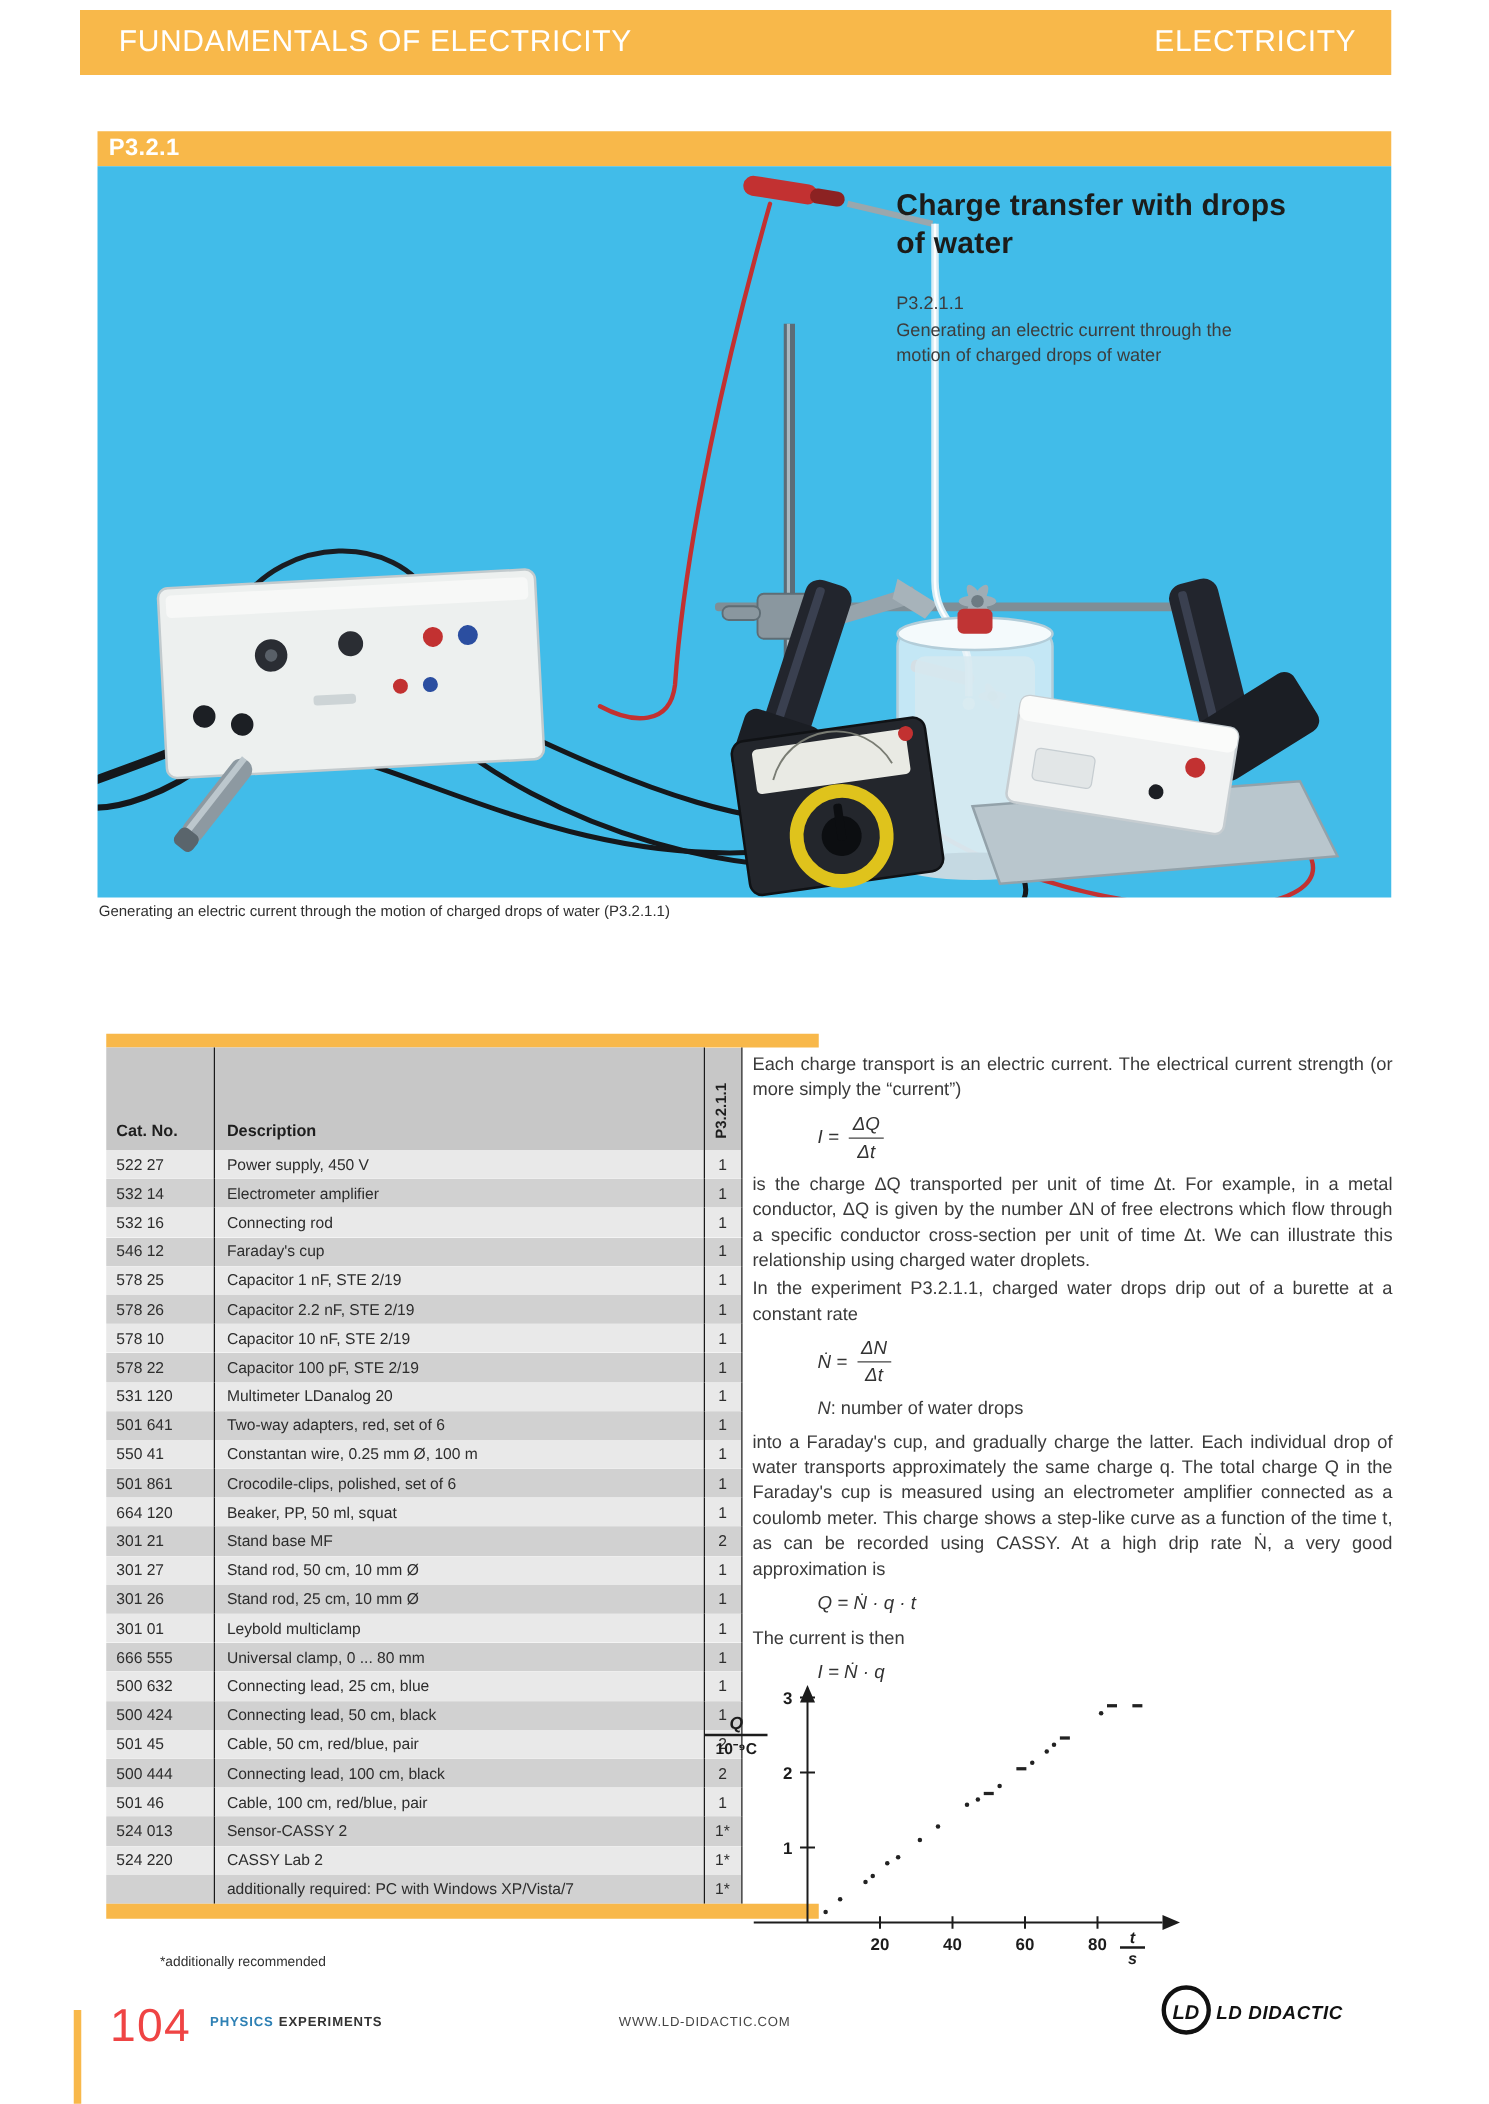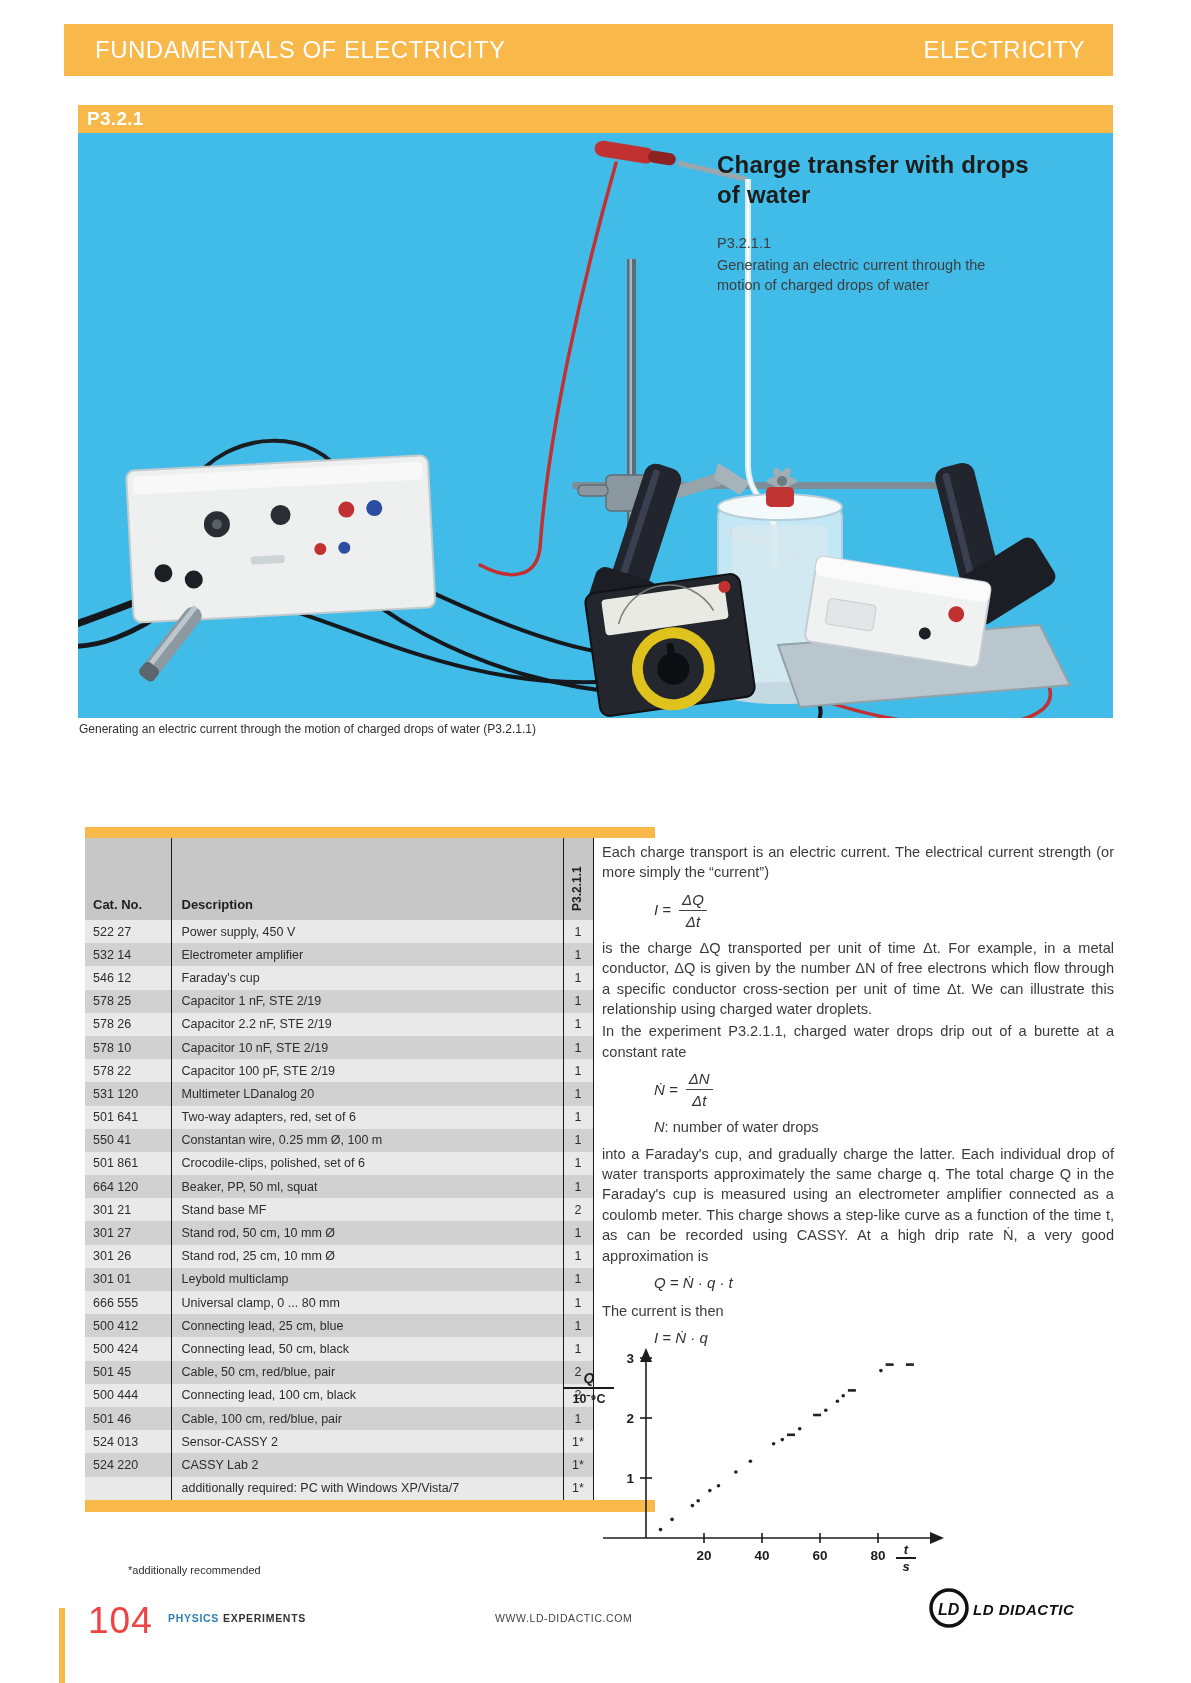--- a/index.html
+++ b/index.html
@@ -12,21 +12,21 @@
     position:relative;width:1191px;height:1683px;overflow:hidden;
     font-family:"Liberation Sans", sans-serif;color:#2d2d2d;
   }
   .abs{position:absolute;}
 
   
   .top-bar{
     left:64px;top:8px;width:1049px;height:52px;background:var(--orange);
     display:flex;justify-content:space-between;align-items:center;
     box-sizing:border-box;padding:0 28px 0 31px;color:#fff;
-    font-size:24px;letter-spacing:.5px;font-weight:400;margin-top:16px;
+    font-size:24px;letter-spacing:.5px;font-weight:400;
   }
   .section-bar{
     left:78px;top:105px;width:1035px;height:28px;background:var(--orange);
     color:#fff;font-weight:bold;font-size:19px;line-height:28px;
     box-sizing:border-box;padding-left:9px;letter-spacing:.3px;
   }
 
   
   .photo{left:78px;top:133px;width:1035px;height:585px;background:var(--blue);overflow:hidden;}
   .photo-svg{position:absolute;left:0;top:0;width:1035px;height:585px;}
@@ -244,20 +244,25 @@
           <td class="c-cat">522 27</td>
           <td class="c-desc bL">Power supply, 450 V</td>
           <td class="c-qty bL bR">1</td>
         </tr>
         <tr>
           <td class="c-cat">532 14</td>
           <td class="c-desc bL">Electrometer amplifier</td>
           <td class="c-qty bL bR">1</td>
         </tr>
         <tr>
+          <td class="c-cat">532 16</td>
+          <td class="c-desc bL">Connecting rod</td>
+          <td class="c-qty bL bR">1</td>
+        </tr>
+        <tr>
           <td class="c-cat">546 12</td>
           <td class="c-desc bL">Faraday's cup</td>
           <td class="c-qty bL bR">1</td>
         </tr>
         <tr>
           <td class="c-cat">578 25</td>
           <td class="c-desc bL">Capacitor 1 nF, STE 2/19</td>
           <td class="c-qty bL bR">1</td>
         </tr>
         <tr>
@@ -319,21 +324,21 @@
           <td class="c-cat">301 01</td>
           <td class="c-desc bL">Leybold multiclamp</td>
           <td class="c-qty bL bR">1</td>
         </tr>
         <tr>
           <td class="c-cat">666 555</td>
           <td class="c-desc bL">Universal clamp, 0 ... 80 mm</td>
           <td class="c-qty bL bR">1</td>
         </tr>
         <tr>
-          <td class="c-cat">500 412</td>
+          <td class="c-cat">500 632</td>
           <td class="c-desc bL">Connecting lead, 25 cm, blue</td>
           <td class="c-qty bL bR">1</td>
         </tr>
         <tr>
           <td class="c-cat">500 424</td>
           <td class="c-desc bL">Connecting lead, 50 cm, black</td>
           <td class="c-qty bL bR">1</td>
         </tr>
         <tr>
           <td class="c-cat">501 45</td>

